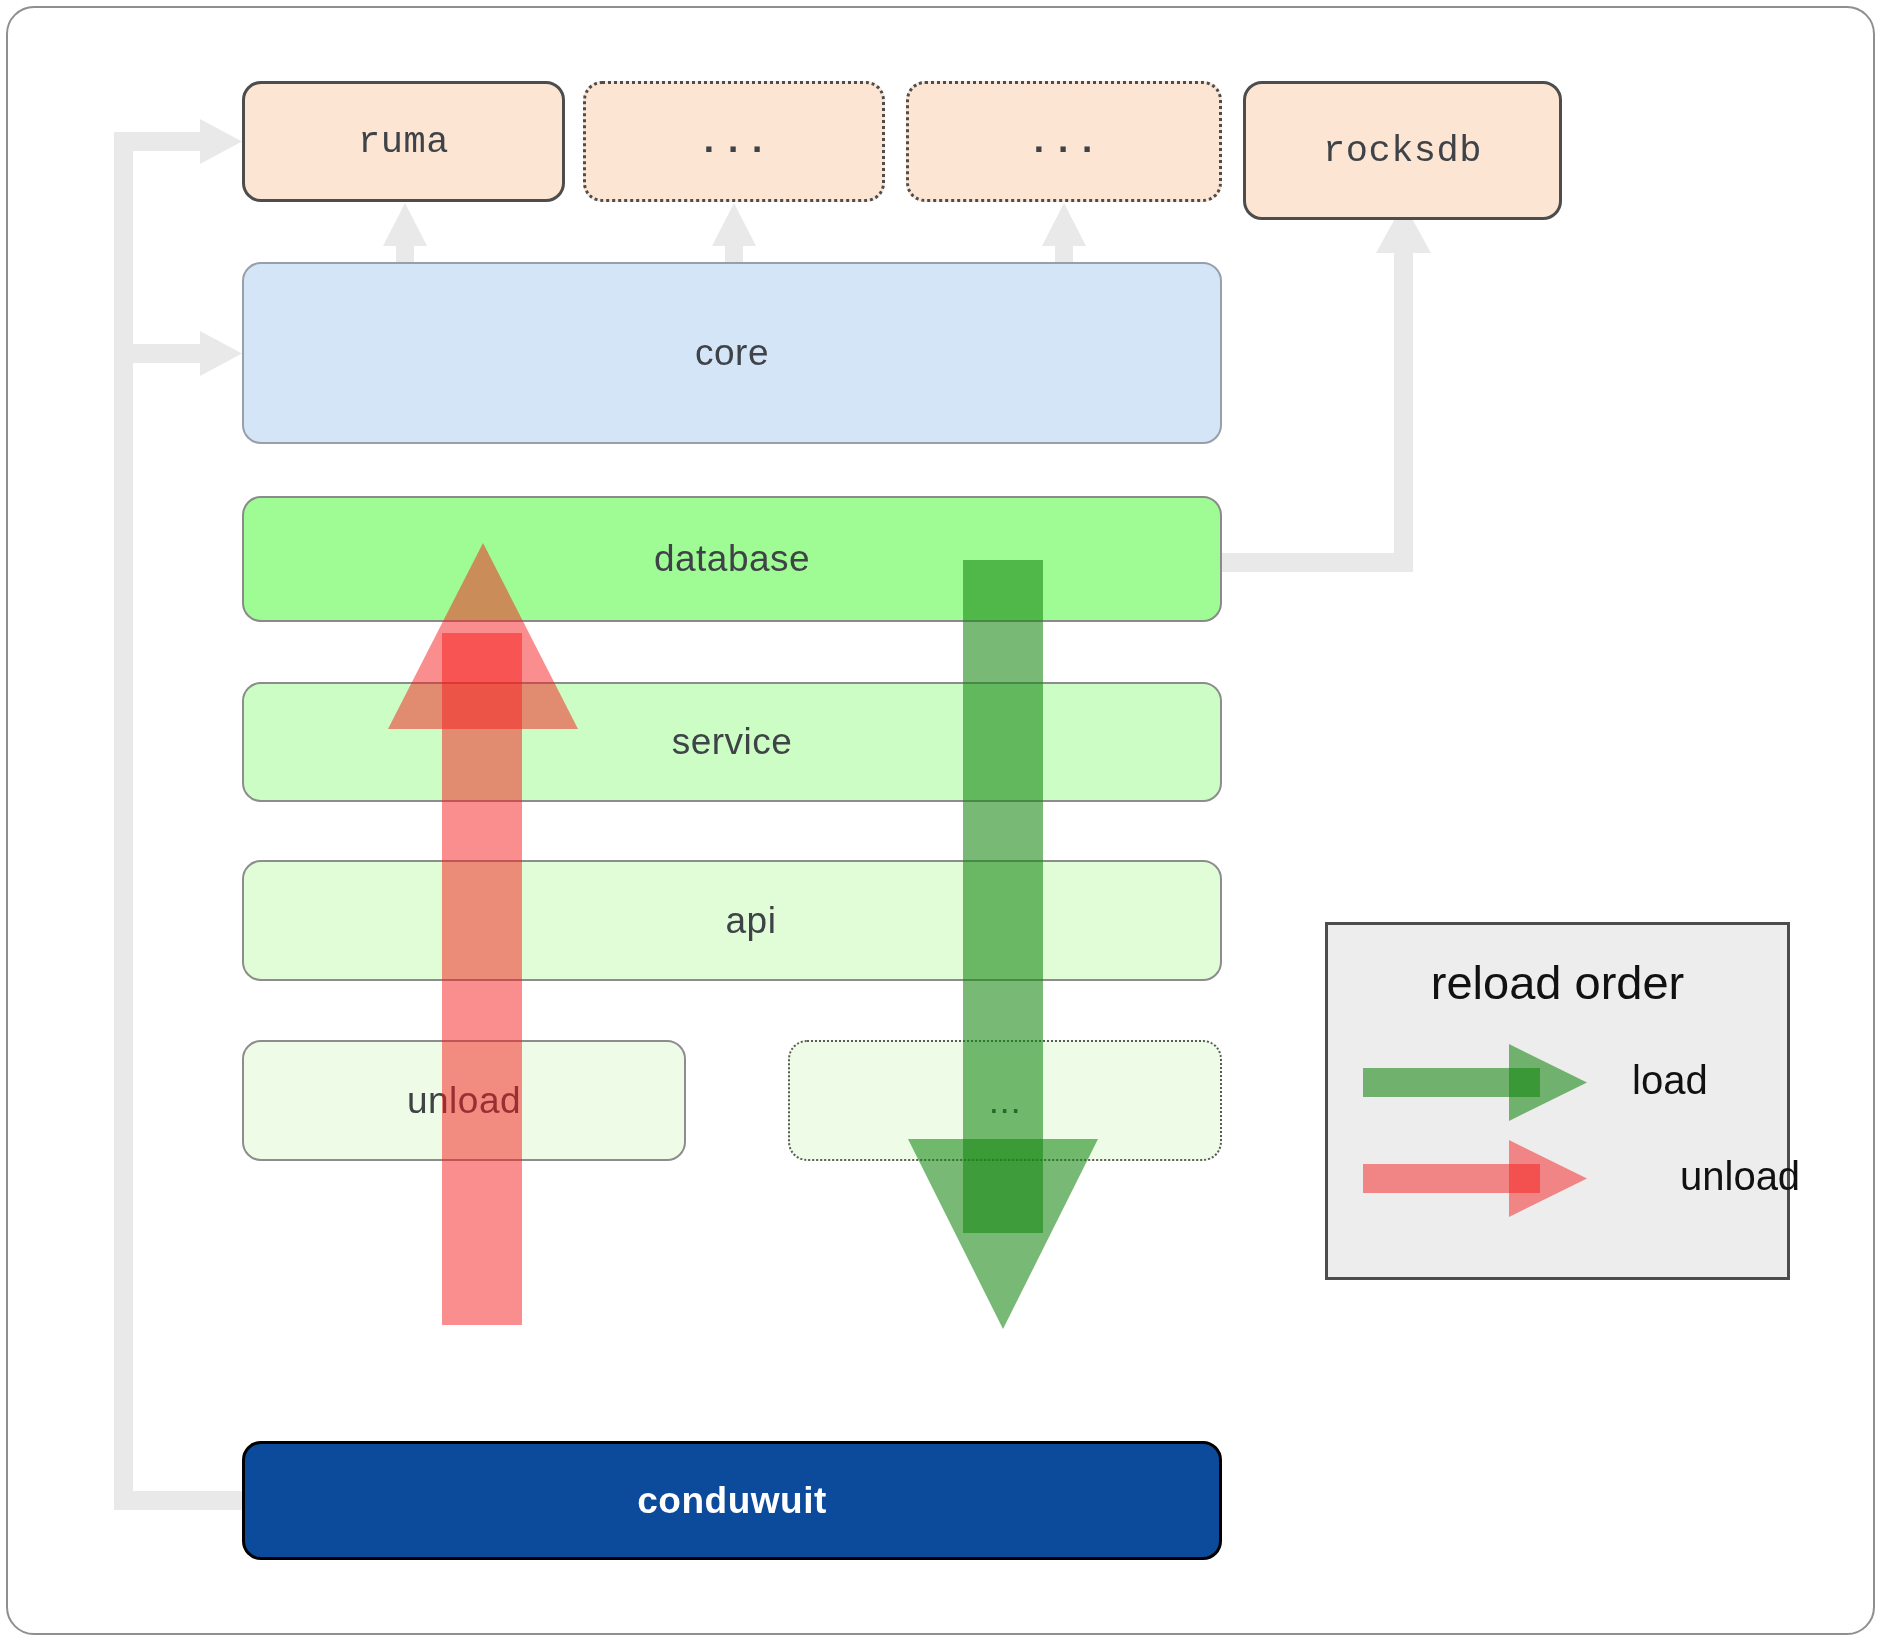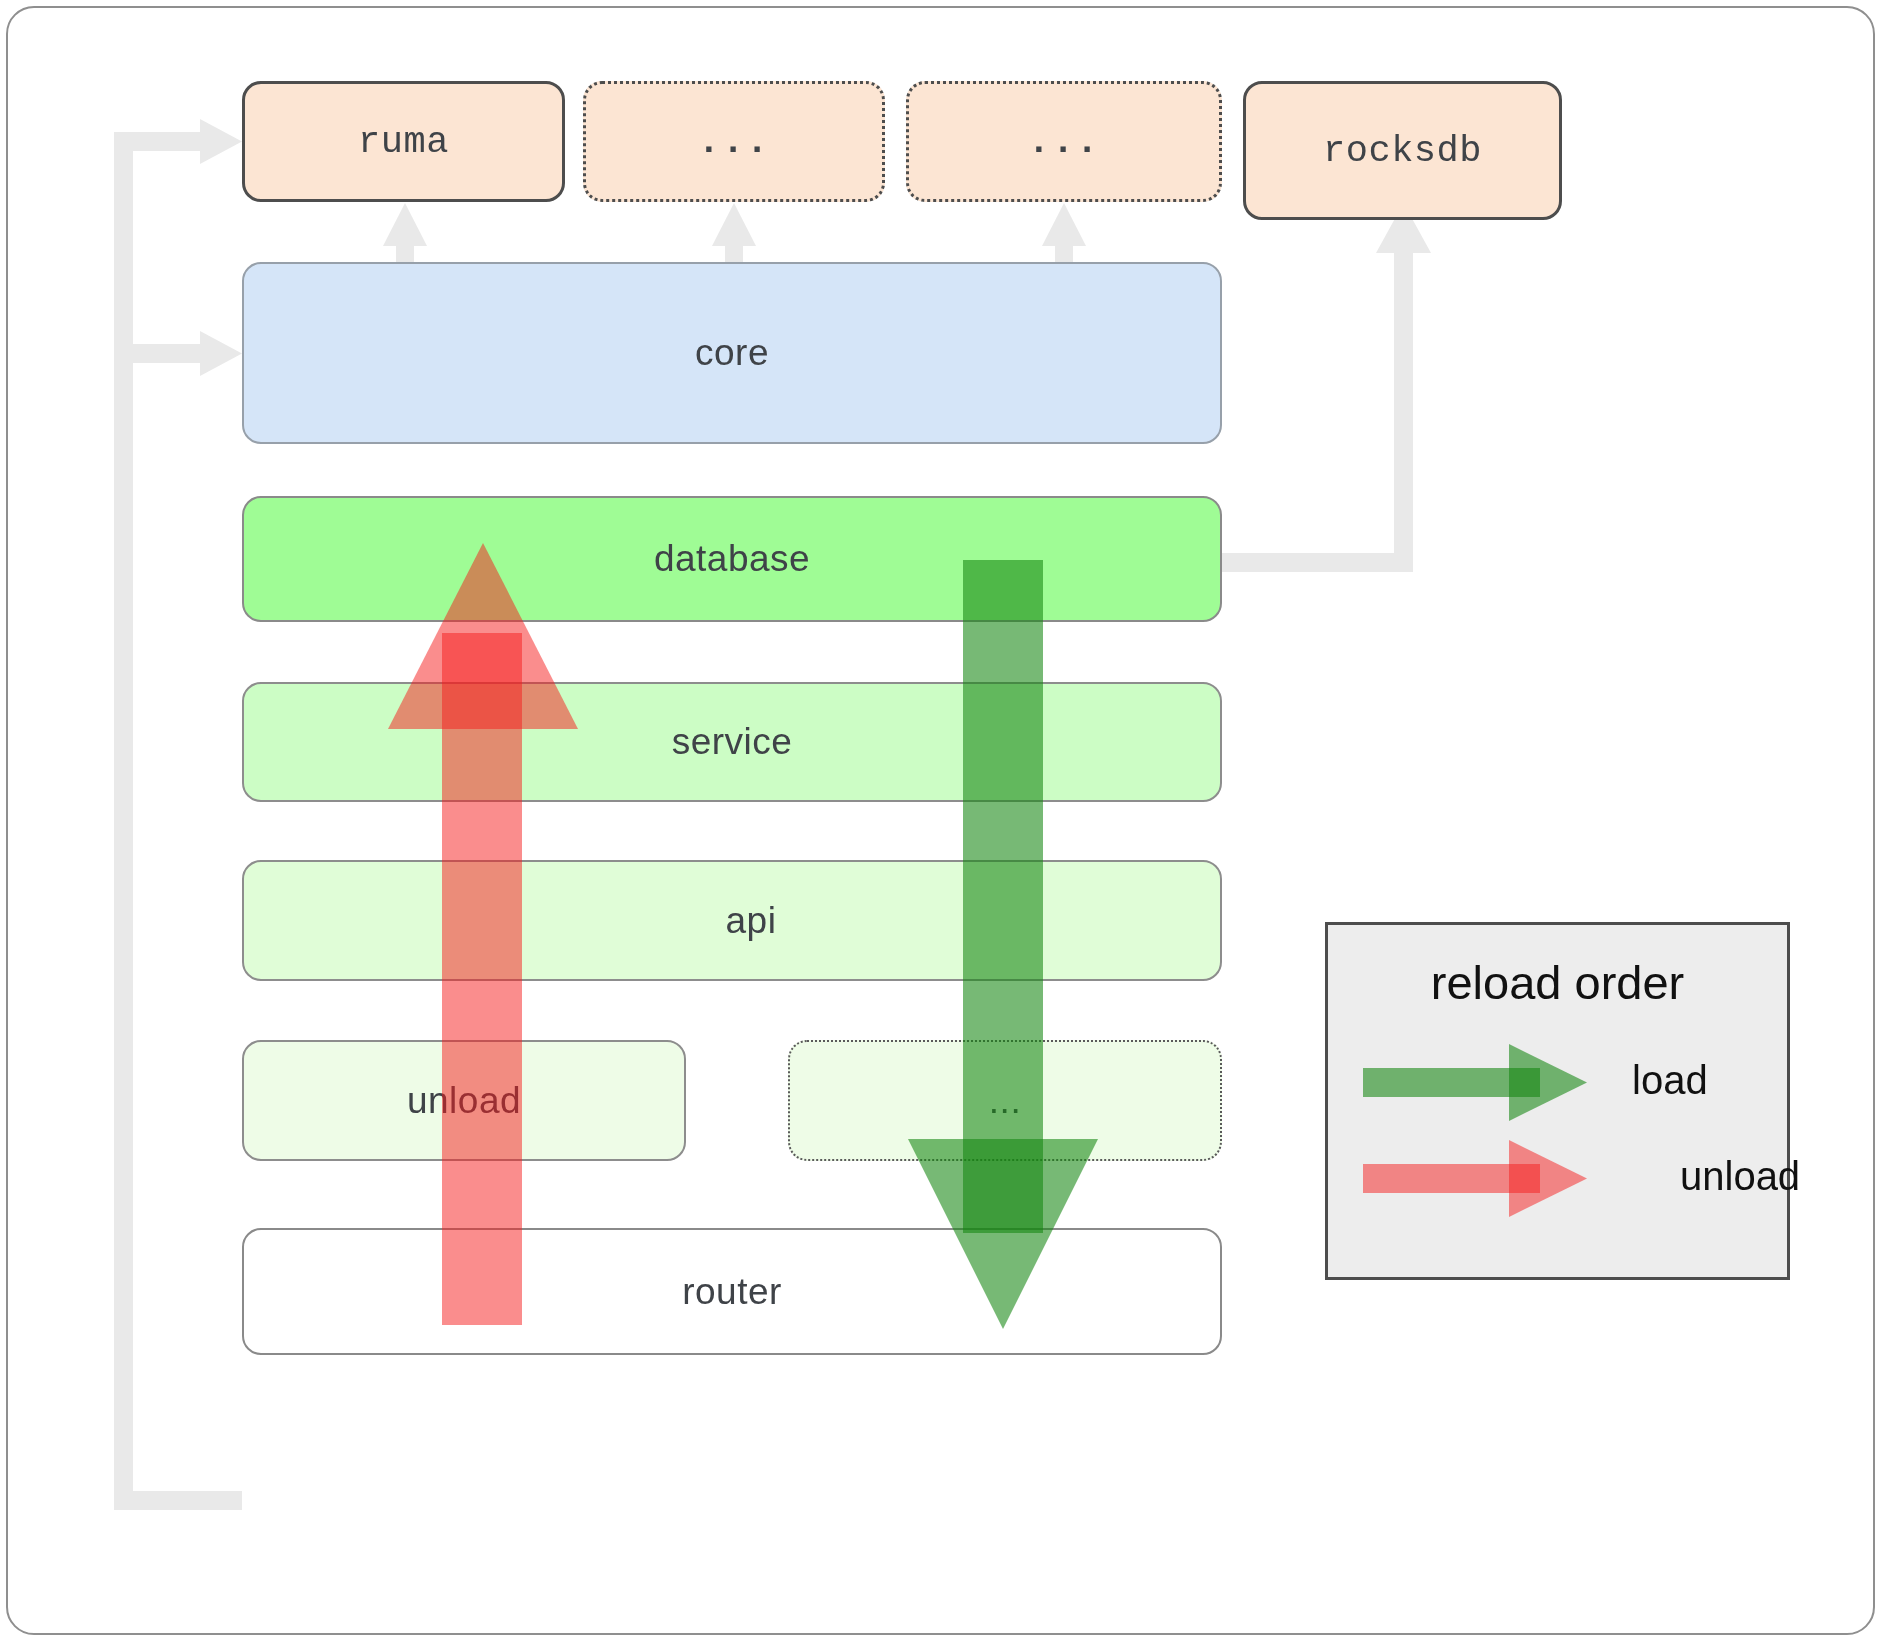--- a/index.html
+++ b/index.html
@@ -103,24 +103,24 @@
     <span>api</span>
   </div>
 
   <div class="box adminbox" style="left:242px;top:1040px;width:444px;height:121px;">
     <span>unload</span>
   </div>
   <div class="box adminbox dotted" style="left:788px;top:1040px;width:434px;height:121px;">
     <span>...</span>
   </div>
 
-  <div class="box router" style="left:242px;top:1228px;width:980px;height:127px;">
-    <span>router</span>
+
+  <div class="box conduwuit" style="left:242px;top:1441px;width:980px;height:119px;">
+    <span>conduwuit</span>
   </div>
-
 
   <div class="unload-head head-up" style="left:388px;top:543px;width:190px;height:186px;"></div>
   <div class="unload-shaft" style="left:442px;top:633px;width:80px;height:692px;"></div>
 
   <div class="load-shaft" style="left:963px;top:560px;width:80px;height:673px;"></div>
   <div class="load-head head-down" style="left:908px;top:1139px;width:190px;height:190px;"></div>
 
   <div class="legend">
     <div class="legend-title">reload order</div>
   </div>

